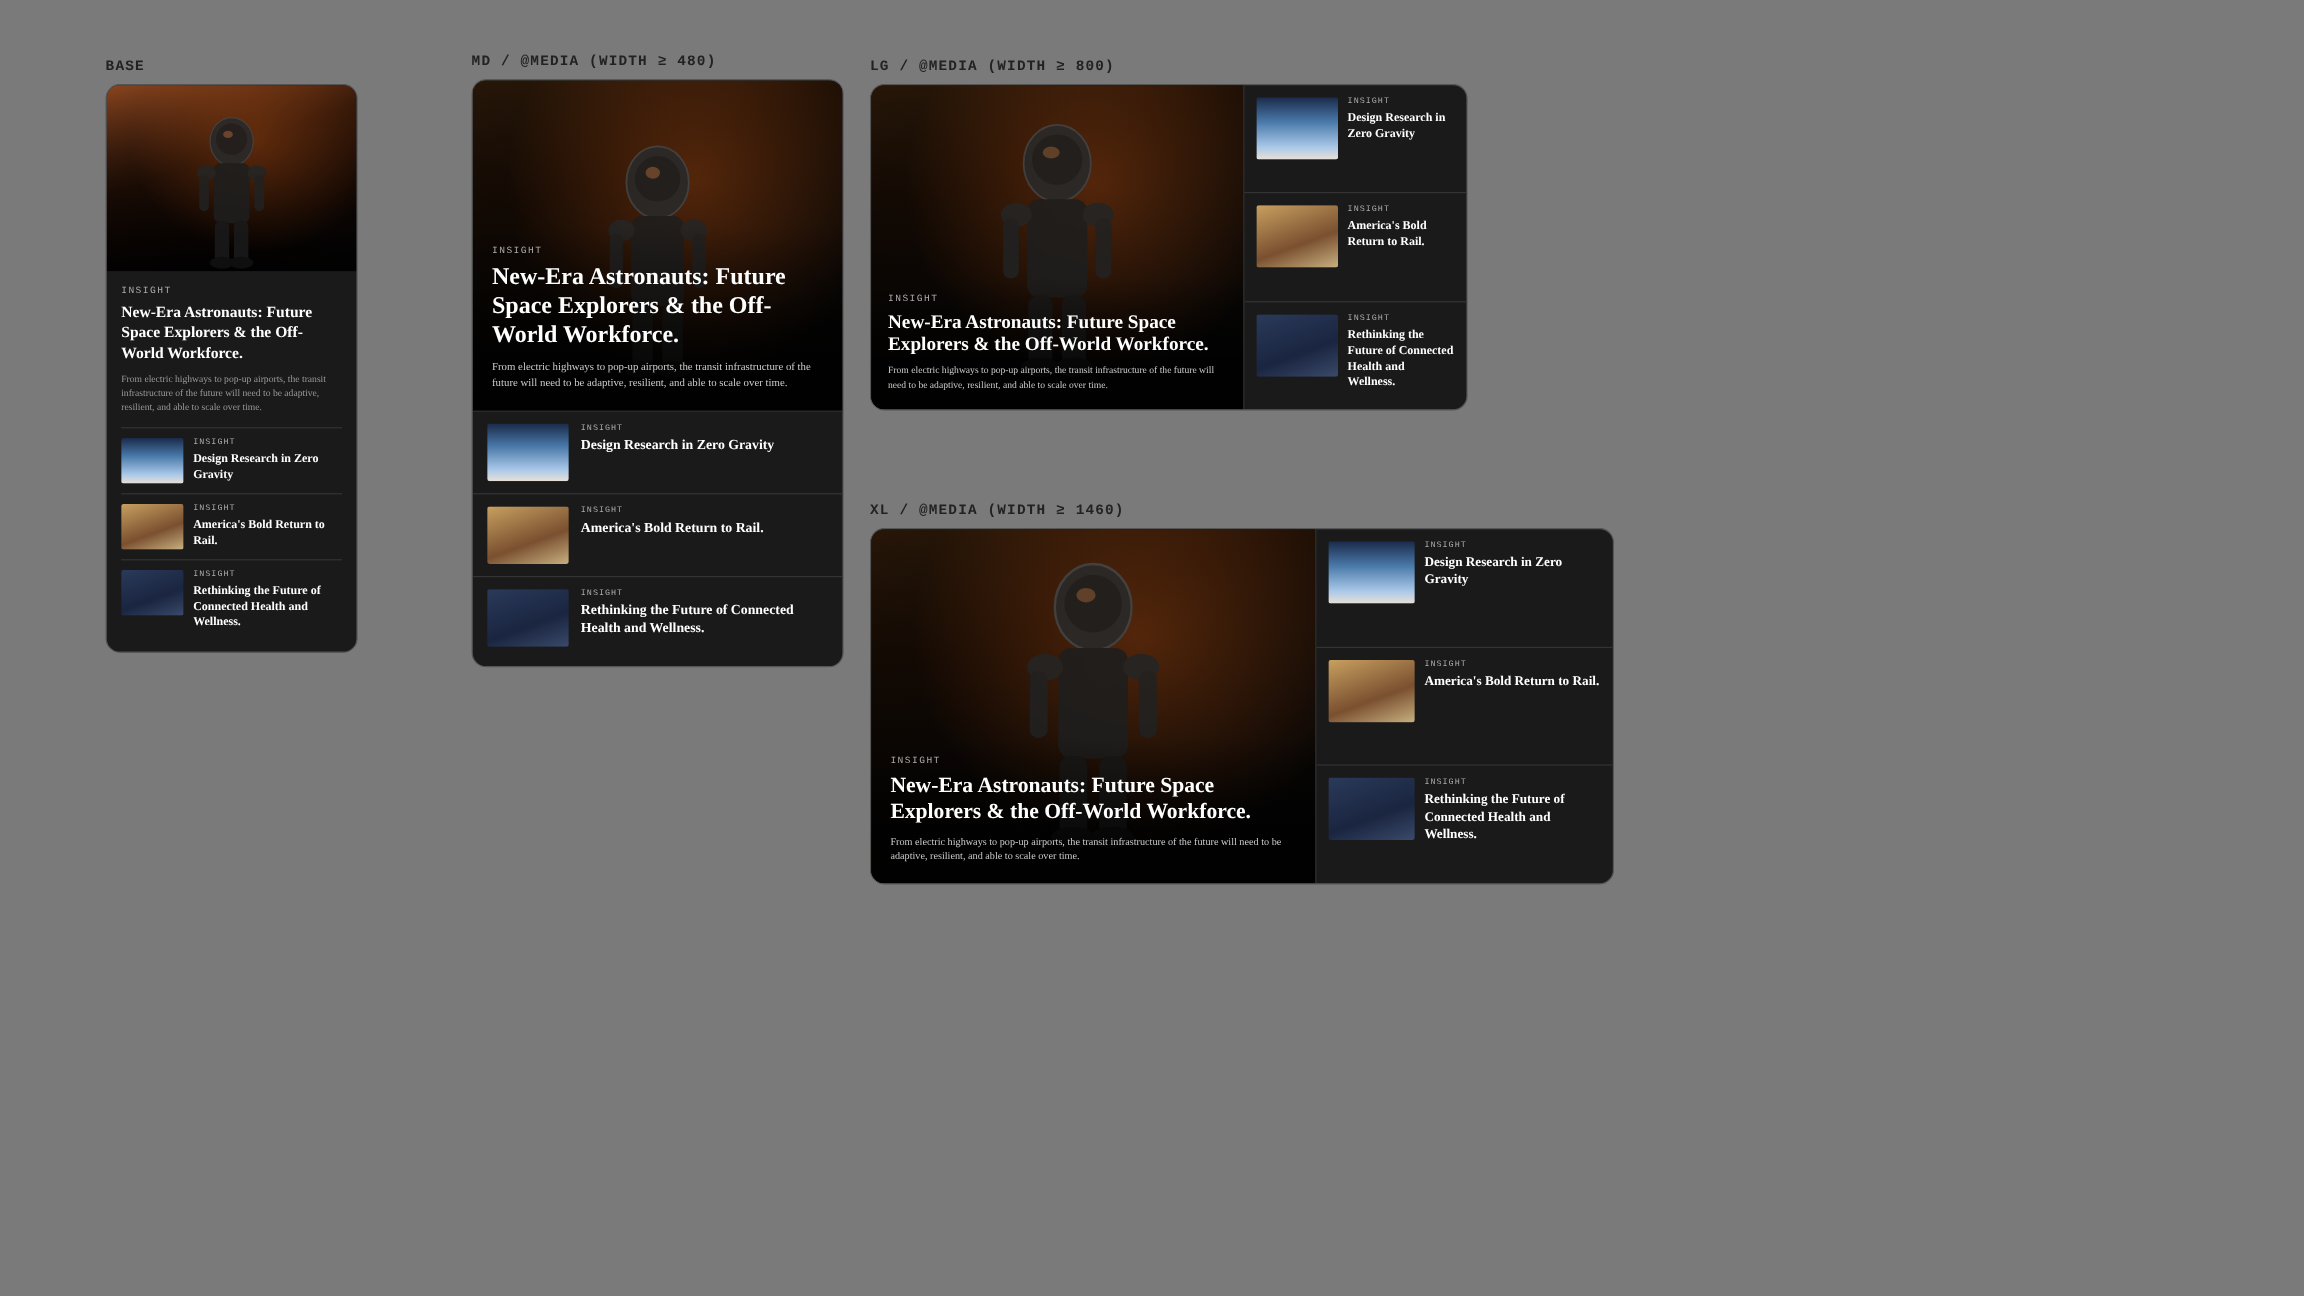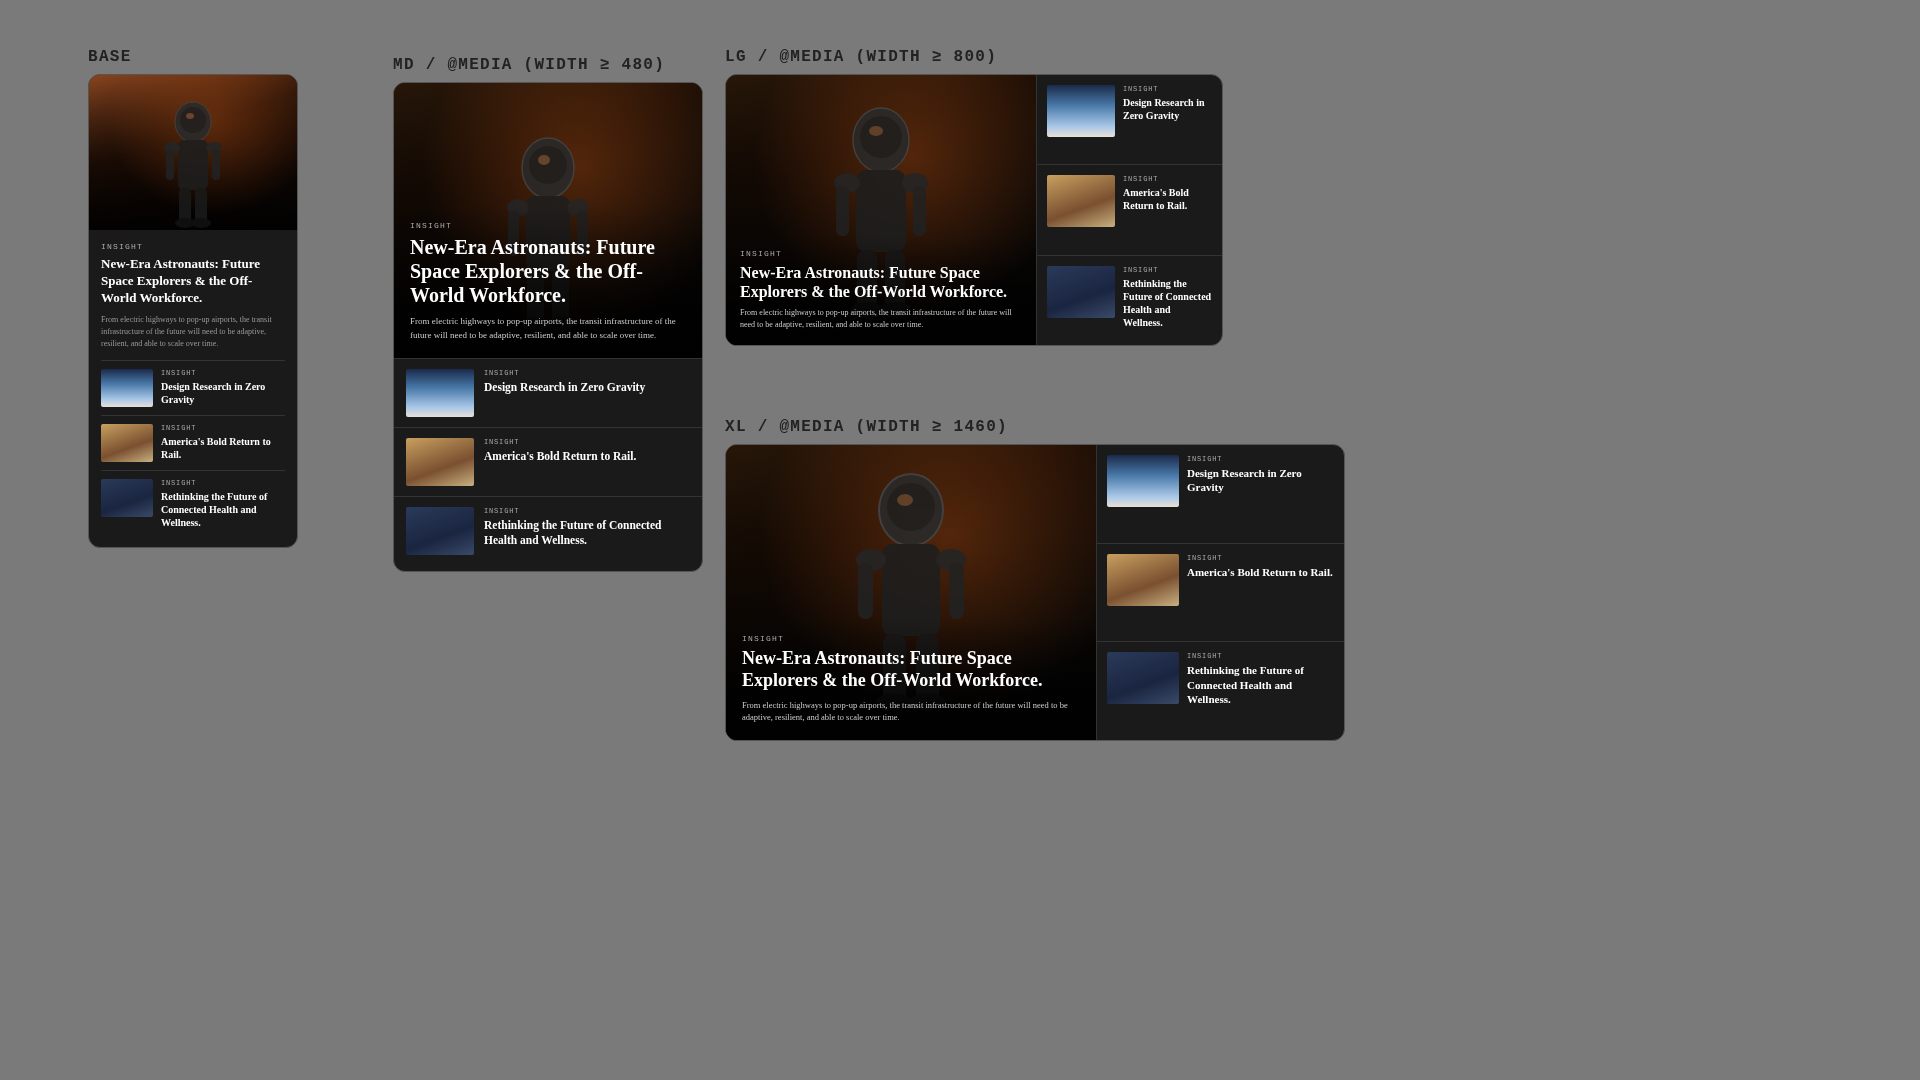--- a/index.html
+++ b/index.html
@@ -7,21 +7,21 @@
       background-color: #7a7a7a;
       font-family: 'Georgia', serif;
       width: 1920px;
       height: 1080px;
       overflow: hidden;
       position: relative;
     }
 
     .label {
       font-family: 'Courier New', monospace;
-      font-size: 16px;
+      font-size: 12px;
       color: #222;
       letter-spacing: 0.08em;
       font-weight: 600;
       margin-bottom: 8px;
     }
 
     
     .base-section {
       position: absolute;
       left: 88px;
@@ -93,21 +93,21 @@
       font-size: 10px;
       color: #fff;
       line-height: 1.3;
       font-weight: 600;
     }
 
     
     .md-section {
       position: absolute;
       left: 358px;
-      top: 56px;
+      top: 44px;
       padding-left: 35px;
     }
     .md-card {
       width: 310px;
       background: #1a1a1a;
       border-radius: 12px;
       overflow: hidden;
       border: 1px solid #555;
     }
     .md-hero-img {

